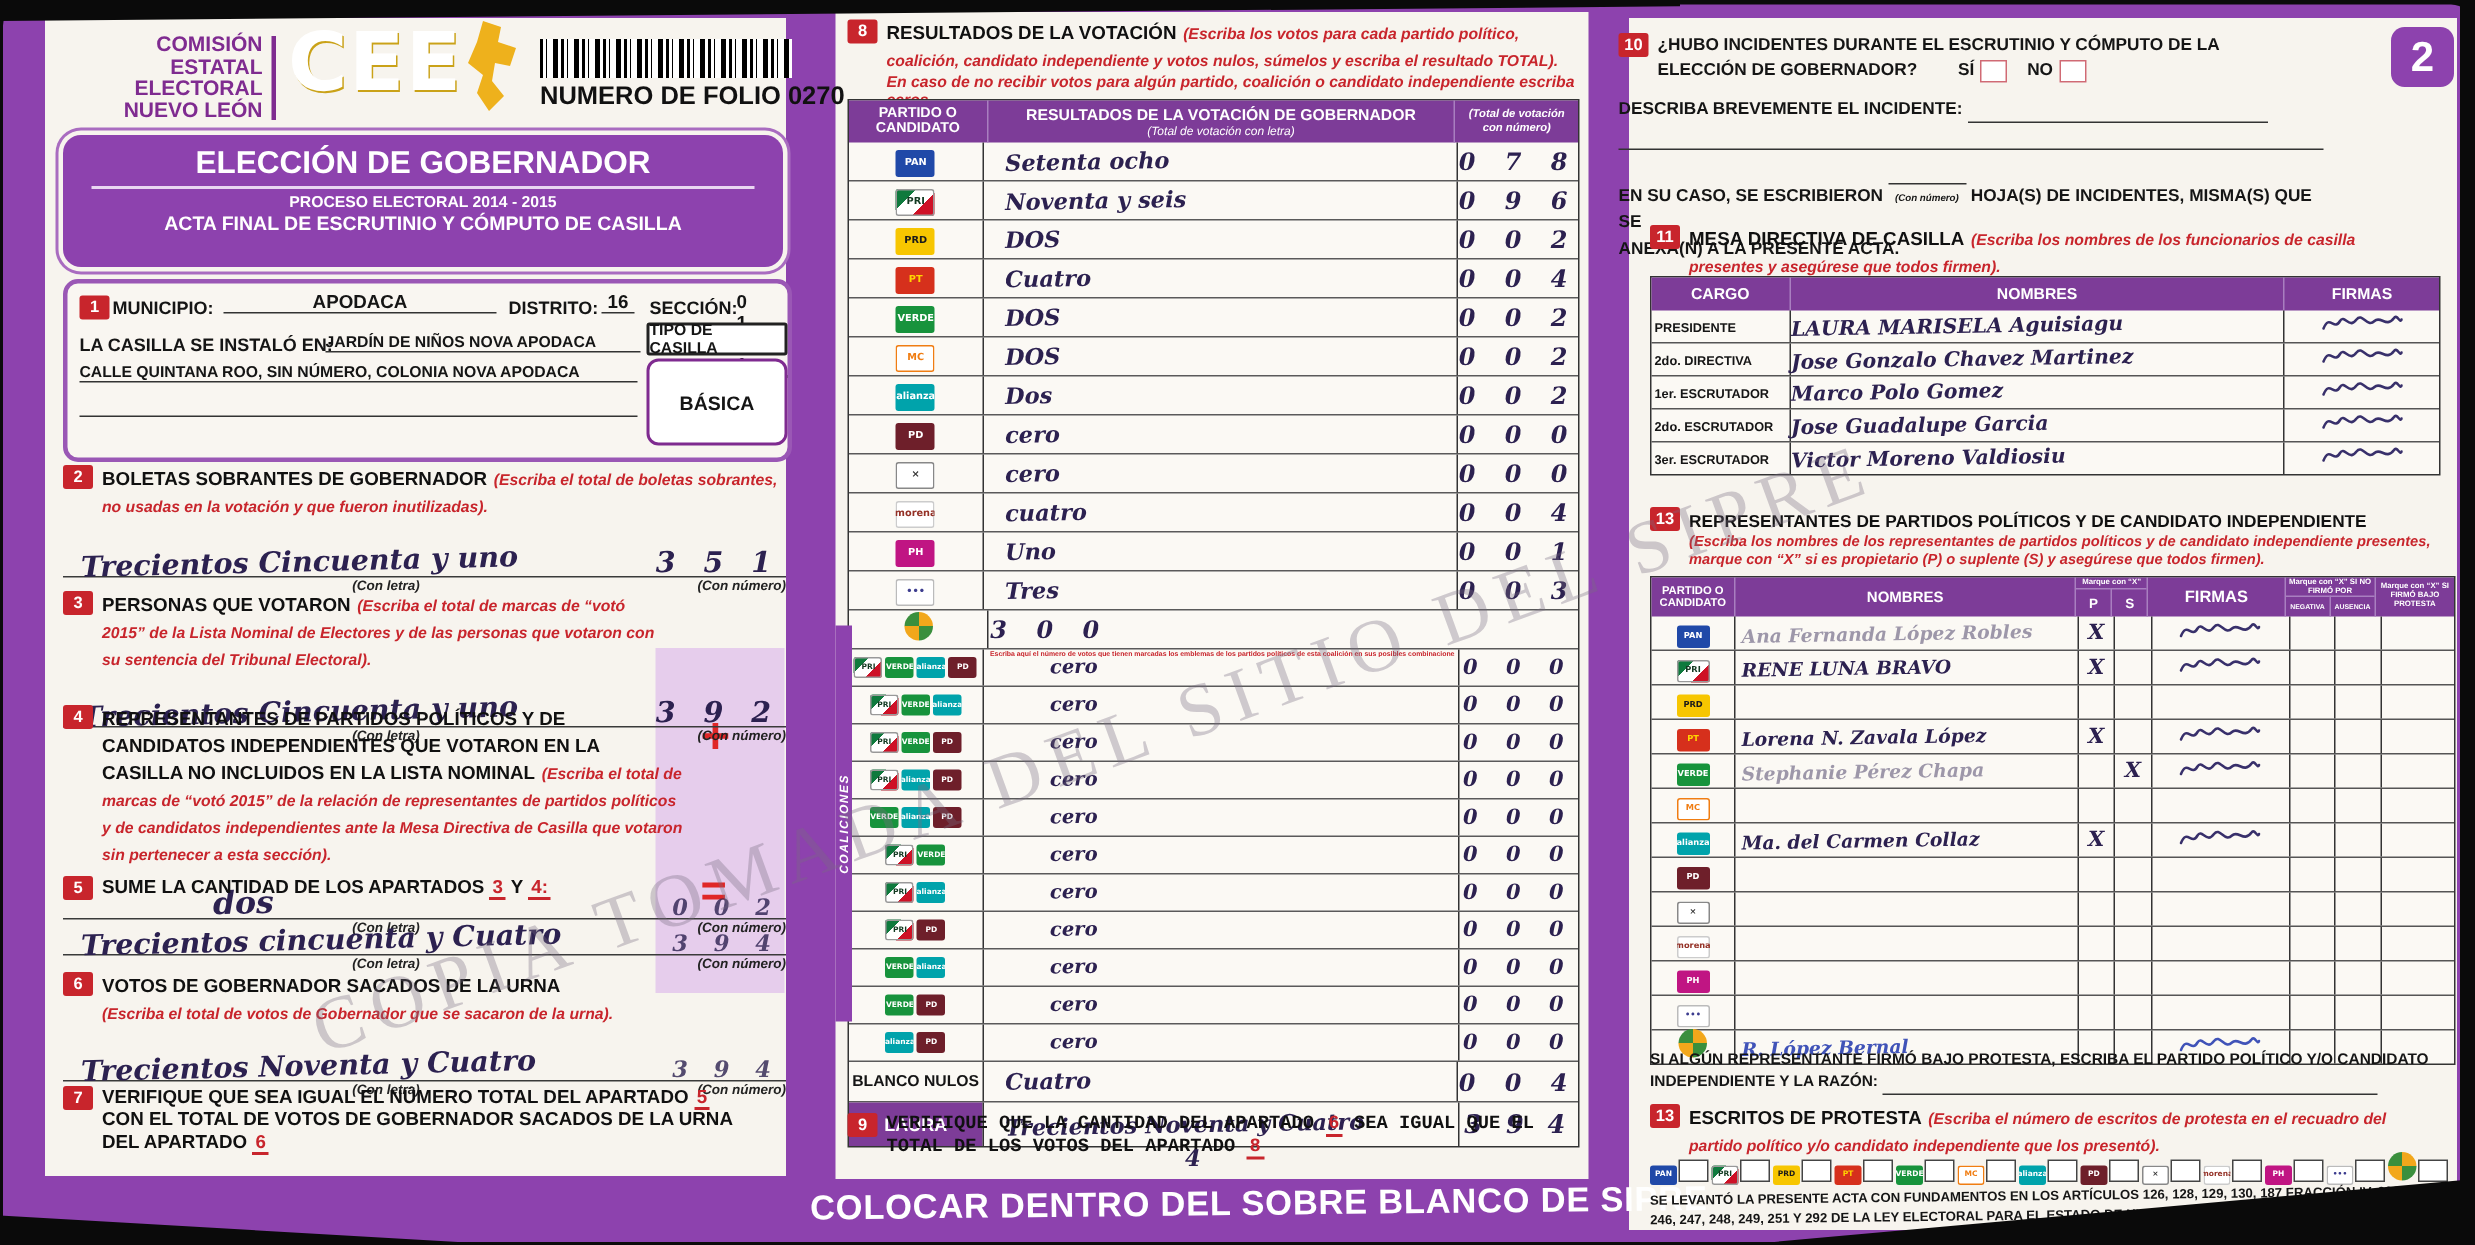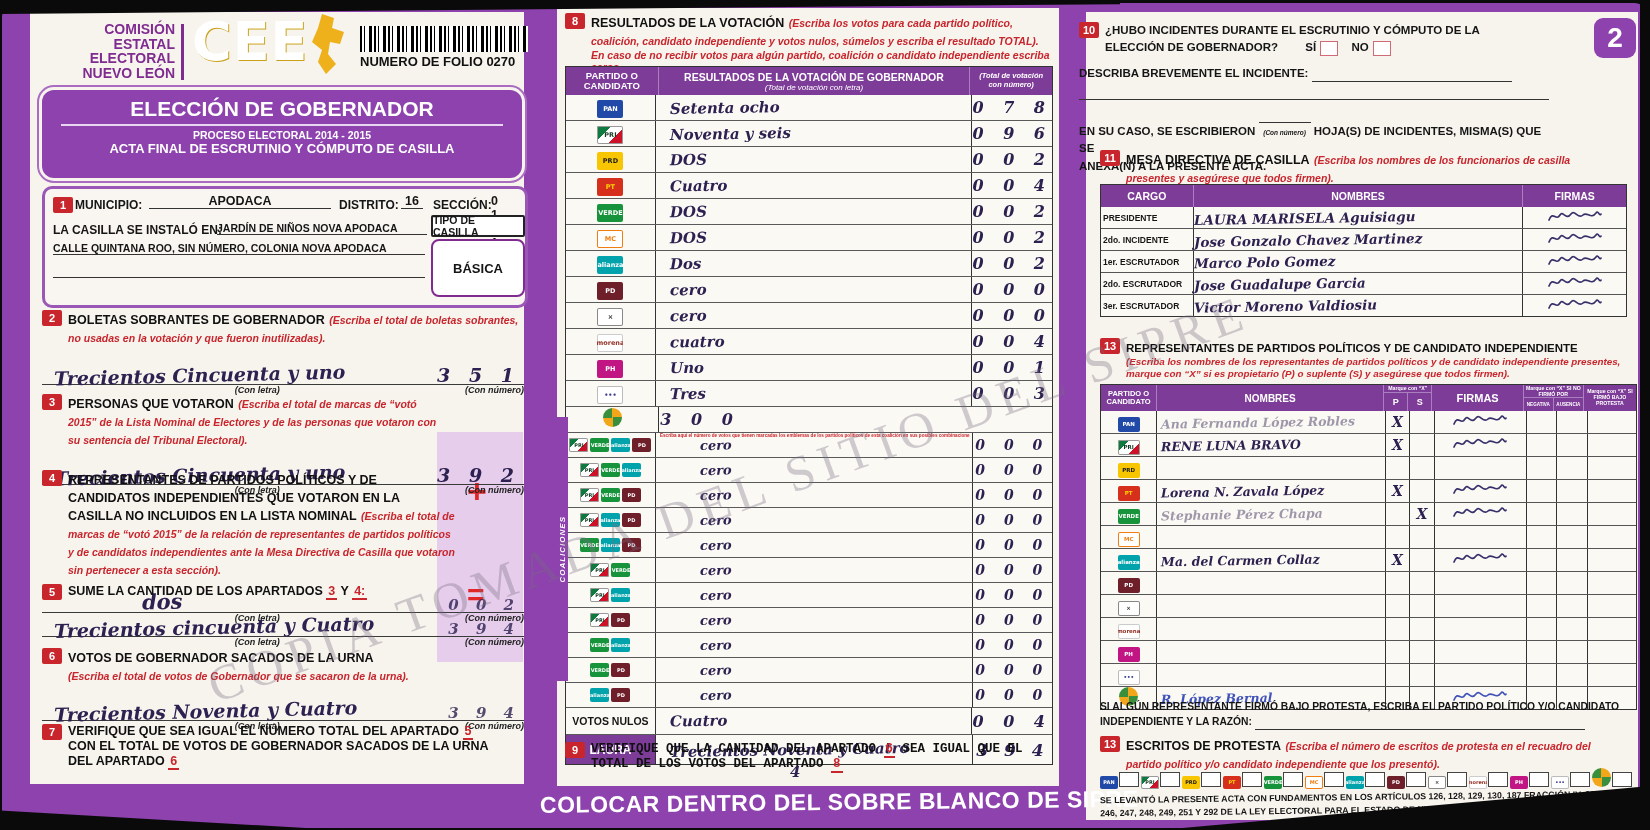--- a/index.html
+++ b/index.html
@@ -29,21 +29,21 @@
   .chk{display:inline-block;width:16px;height:13px;border:1.6px solid #d06a74;background:#fff;vertical-align:middle;margin:0 10px 0 4px;}
 
   
   #agency{left:55px;top:22px;width:120px;text-align:right;color:#7f2b90;font-weight:800;font-size:14px;line-height:1.04;}
   #agency-divider{left:181px;top:24px;width:3px;height:56px;background:#7f2b90;}
   #cee-logo{left:192px;top:10px;font-size:54px;font-weight:900;color:#ffffff;letter-spacing:1px;
             text-shadow:1px 1px 0 #caa218;font-family:"DejaVu Sans",sans-serif;}
   #nl-shape{left:302px;top:12px;}
   #barcode{left:360px;top:26px;width:168px;height:26px;
            background:repeating-linear-gradient(90deg,#000 0 2px,#fff 2px 4px,#000 4px 5px,#fff 5px 9px,#000 9px 12px,#fff 12px 14px);}
-  #folio{left:360px;top:54px;font-size:13px;font-weight:700;color:#111;}
+  #folio{left:360px;top:54px;font-size:17px;font-weight:700;color:#111;}
 
   #titlebox{left:42px;top:90px;width:480px;height:88px;background:#8d42ae;border-radius:12px;
             box-shadow:0 0 0 3px #f7f4ee,0 0 0 5px #a96cc0;display:flex;flex-direction:column;align-items:center;color:#fff;}
   #titlebox .t1{font-size:21px;font-weight:800;line-height:1.1;margin-top:7px;}
   #titlebox .t2{font-size:21px;font-weight:800;line-height:1.1;}
   #titlebox .sub{border-top:2px solid #e9d6f2;margin-top:4px;padding-top:3px;width:92%;text-align:center;}
   #titlebox .s1{font-size:10.5px;font-weight:700;}
   #titlebox .s2{font-size:13px;font-weight:800;}
 
   
@@ -668,21 +668,21 @@
             <span class="co-note"></span>
             <span class="hw hwl sm" style="padding-left:30px;">cero</span>
           </div>
           <div class="rc rc-num">
             <span class="hw hwn" style="font-size:14px;">0 0 0</span>
           </div>
         </div>
       </div>
 
     <div class="res-row" id="nulos-row">
-      <div class="rc rc-logo">VOTOS NULOS</div>
+      <div class="rc rc-logo">BLANCO NULOS</div>
       <div class="rc rc-letra">
           <span class="hw hwl">Cuatro</span>
         </div>
       <div class="rc rc-num">
           <span class="hw hwn">0 0 4</span>
         </div>
     </div>
     <div class="res-row" id="total-row">
       <div class="rc rc-logo">LAURA</div>
       <div class="rc rc-letra">
@@ -753,21 +753,21 @@
           <div class="mc2">
             <span class="hw">LAURA MARISELA Aguisiagu</span>
           </div>
           <div class="mc3">
             <span><svg viewBox="0 0 56 16" class="sig">
                 <path d="M2 12 C6 2 9 14 13 7 C16 2 19 13 24 6 C28 1 31 12 36 7 C40 3 44 12 49 5 C51 2 53 9 54 6"></path>
               </svg></span>
           </div>
         </div>
         <div class="mesa-row">
-          <div class="mc1">2do. INCIDENTE</div>
+          <div class="mc1">2do. DIRECTIVA</div>
           <div class="mc2">
             <span class="hw">Jose Gonzalo Chavez Martinez</span>
           </div>
           <div class="mc3">
             <span><svg viewBox="0 0 56 16" class="sig">
                 <path d="M2 12 C6 2 9 14 13 7 C16 2 19 13 24 6 C28 1 31 12 36 7 C40 3 44 12 49 5 C51 2 53 9 54 6"></path>
               </svg></span>
           </div>
         </div>
         <div class="mesa-row">

